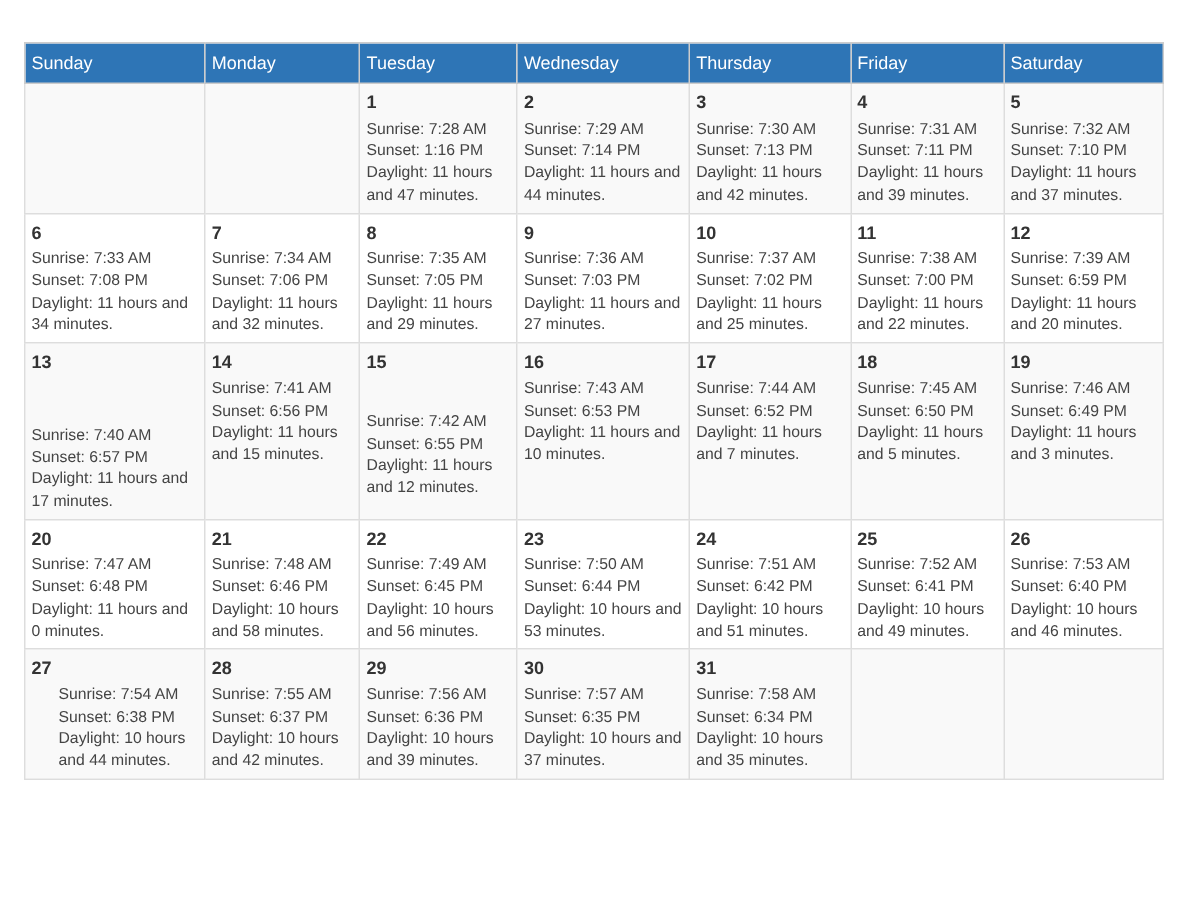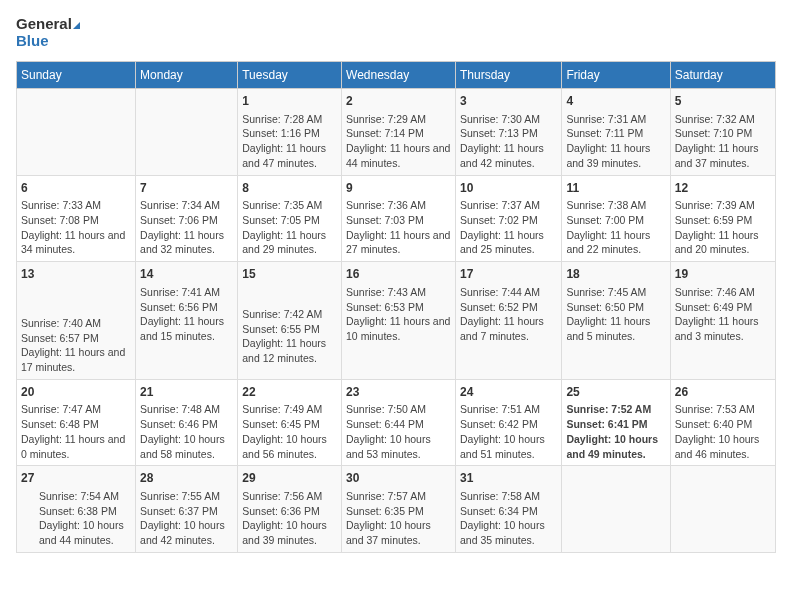--- a/index.html
+++ b/index.html
@@ -75,28 +75,20 @@
     }
     .day-info {
       font-size: 10.5px;
       color: #444;
     }
   </style>
 </head>
 <body>
 
 <div class="header">
-  <div class="logo">
-  <div style="display:flex;align-items:center;gap:2px;">
-    <div style="line-height:1.1;">
-      <div style="font-size:15px;font-weight:bold;color:#333;">General<span style="display:inline-block;width:0;height:0;border-left:7px solid transparent;border-bottom:7px solid #2e75b6;border-right:0px solid transparent;margin-left:1px;vertical-align:middle;"></span></div>
-      <div style="font-size:15px;font-weight:bold;color:#2e75b6;">Blue</div>
-    </div>
-  </div>
-</div>
   <div class="title-area">
   </div>
 </div>
 
 <table>
   <thead>
     <tr>
     <th>Sunday</th>
         <th>Monday</th>
         <th>Tuesday</th>
@@ -255,21 +247,21 @@
 Daylight: 10 hours and 53 minutes.</div>
         </td>
         <td>
           <span class="day-num">24</span>
           <div class="day-info" style="white-space: pre-line;">Sunrise: 7:51 AM
 Sunset: 6:42 PM
 Daylight: 10 hours and 51 minutes.</div>
         </td>
         <td>
           <span class="day-num">25</span>
-          <div class="day-info" style="white-space: pre-line; font-weight: bold;">Sunrise: 7:52 AM
+          <div class="day-info" style="white-space: pre-line;">Sunrise: 7:52 AM
 Sunset: 6:41 PM
 Daylight: 10 hours and 49 minutes.</div>
         </td>
         <td>
           <span class="day-num">26</span>
           <div class="day-info" style="white-space: pre-line;">Sunrise: 7:53 AM
 Sunset: 6:40 PM
 Daylight: 10 hours and 46 minutes.</div>
         </td>
       </tr>

